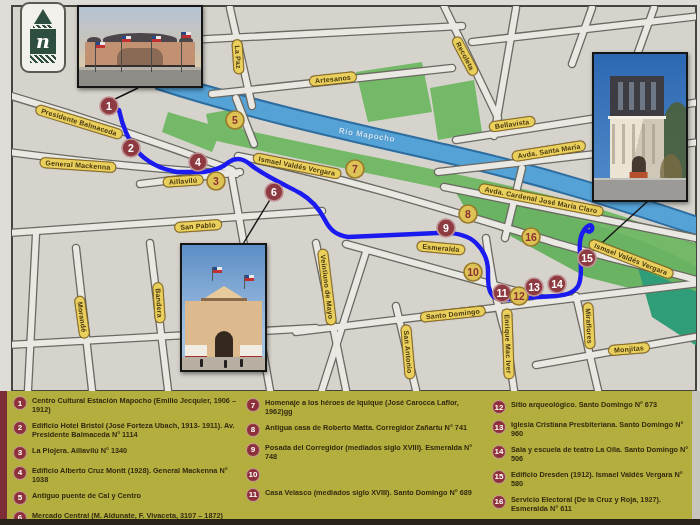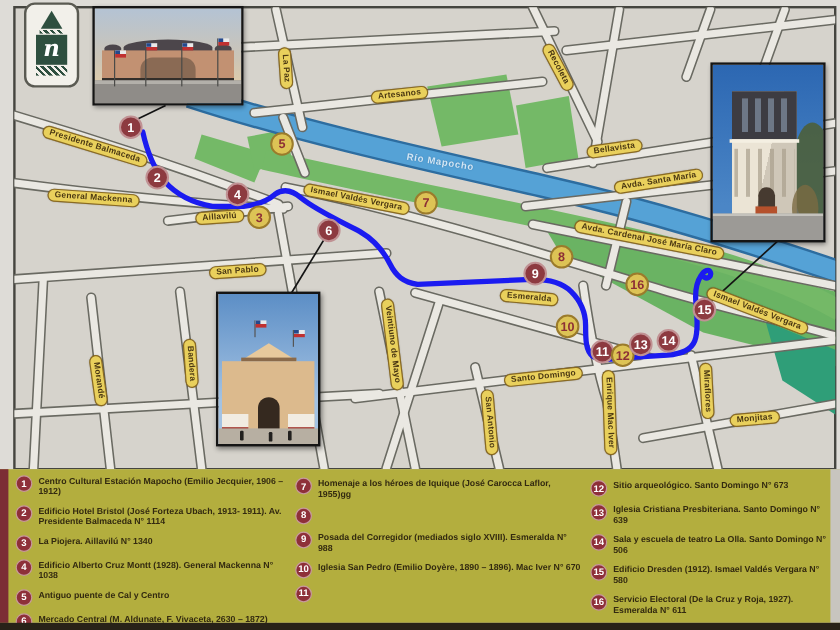--- a/index.html
+++ b/index.html
@@ -359,53 +359,54 @@
       <div class="litem">
           <span class="lnum">4</span>
           <span class="ltext">Edificio Alberto Cruz Montt (1928). General Mackenna N° 1038</span>
         </div>
       <div class="litem">
           <span class="lnum">5</span>
           <span class="ltext">Antiguo puente de Cal y Centro</span>
         </div>
       <div class="litem">
           <span class="lnum">6</span>
-          <span class="ltext">Mercado Central (M. Aldunate, F. Vivaceta, 2630 – 1872)</span>
+          <span class="ltext">Mercado Central (M. Aldunate, F. Vivaceta, 3107 – 1872)</span>
         </div>
     </div>
 
     <div class="lcol" id="lcol2">
       <div class="litem">
           <span class="lnum">7</span>
-          <span class="ltext">Homenaje a los héroes de Iquique (José Carocca Laflor, 1955)gg</span>
+          <span class="ltext">Homenaje a los héroes de Iquique (José Carocca Laflor, 1962)gg</span>
         </div>
       <div class="litem">
           <span class="lnum">8</span>
+          <span class="ltext">Antigua casa de Roberto Matta. Corregidor Zañartu N° 741</span>
         </div>
       <div class="litem">
           <span class="lnum">9</span>
-          <span class="ltext">Posada del Corregidor (mediados siglo XVIII). Esmeralda N° 988</span>
+          <span class="ltext">Posada del Corregidor (mediados siglo XVIII). Esmeralda N° 748</span>
         </div>
       <div class="litem">
           <span class="lnum">10</span>
-          <span class="ltext">Iglesia San Pedro (Emilio Doyère, 1890 – 1896). Mac Iver N° 670</span>
         </div>
       <div class="litem">
           <span class="lnum">11</span>
+          <span class="ltext">Casa Velasco (mediados siglo XVIII). Santo Domingo N° 689</span>
         </div>
     </div>
 
     <div class="lcol" id="lcol3">
       <div class="litem">
           <span class="lnum">12</span>
           <span class="ltext">Sitio arqueológico. Santo Domingo N° 673</span>
         </div>
       <div class="litem">
           <span class="lnum">13</span>
-          <span class="ltext">Iglesia Cristiana Presbiteriana. Santo Domingo N° 639</span>
+          <span class="ltext">Iglesia Cristiana Presbiteriana. Santo Domingo N° 960</span>
         </div>
       <div class="litem">
           <span class="lnum">14</span>
           <span class="ltext">Sala y escuela de teatro La Olla. Santo Domingo N° 506</span>
         </div>
       <div class="litem">
           <span class="lnum">15</span>
           <span class="ltext">Edificio Dresden (1912). Ismael Valdés Vergara N° 580</span>
         </div>
       <div class="litem">

